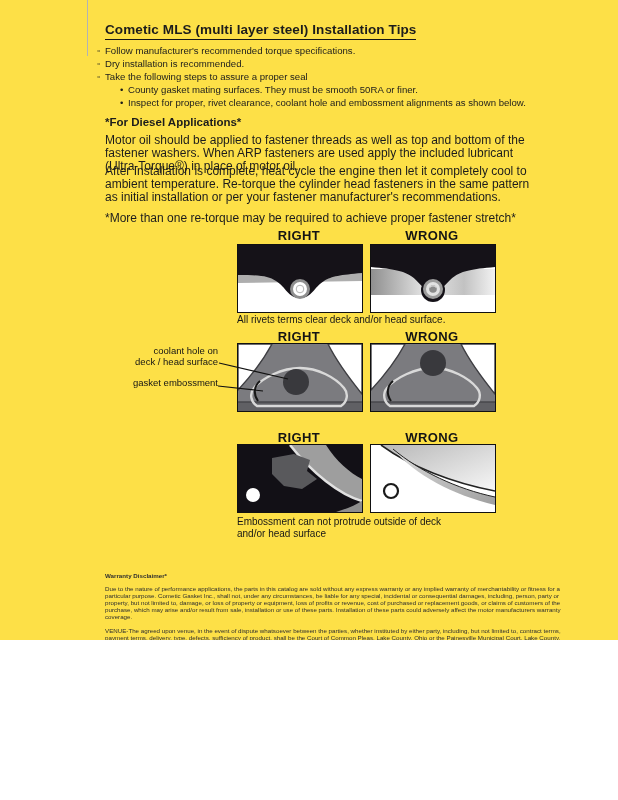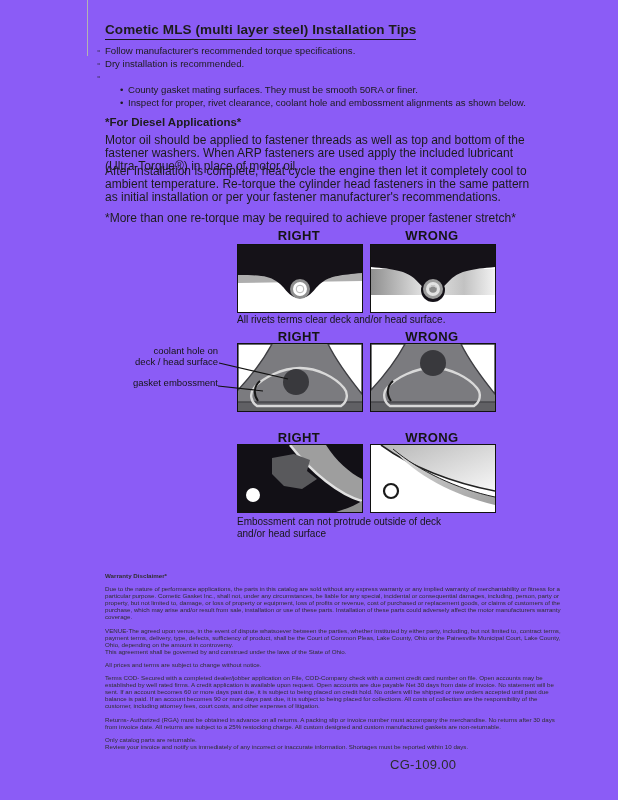--- a/index.html
+++ b/index.html
@@ -1,16 +1,16 @@
 <!DOCTYPE html>
 <html><head>
 <meta charset="utf-8">
 <style>
   html,body{margin:0;padding:0;background:#ffffff;}
-  .page{position:relative;width:618px;height:800px;background:#8b5cf6;overflow:hidden;
+  .page{position:relative;width:618px;height:640px;background:#fde047;overflow:hidden;
         font-family:"Liberation Sans", sans-serif;color:#1c1c1c;}
   .scan-line{position:absolute;left:87px;top:0;width:1px;height:56px;background:#b3b3b3;}
   .title{position:absolute;left:105px;top:22px;font-size:13.5px;font-weight:bold;
          border-bottom:1.5px solid #161616;padding-bottom:2px;letter-spacing:.1px;}
   .tips{position:absolute;left:97px;top:44px;width:450px;font-size:9.6px;line-height:13px;}
   .tip-row{display:flex;}
   .tip-row .marker{width:8px;flex:0 0 8px;}
   .tip-row.sub{padding-left:23px;}
   .diesel-head{position:absolute;left:105px;top:116px;font-size:11.5px;font-weight:bold;}
   .para{position:absolute;left:105px;width:432px;font-size:12px;line-height:13.2px;}
@@ -46,20 +46,21 @@
     <div class="tip-row">
       <span class="marker">◦</span>
       <span>Follow manufacturer's recommended torque specifications.</span>
     </div>
     <div class="tip-row">
       <span class="marker">◦</span>
       <span>Dry installation is recommended.</span>
     </div>
     <div class="tip-row">
       <span class="marker">◦</span>
+      <span>Take the following steps to assure a proper seal</span>
     </div>
     <div class="tip-row sub">
       <span class="marker">•</span>
       <span>County gasket mating surfaces.  They must be smooth 50RA or finer.</span>
     </div>
     <div class="tip-row sub">
       <span class="marker">•</span>
       <span>Inspect for proper, rivet clearance, coolant hole and embossment alignments as shown below.</span>
     </div>
   </div>

